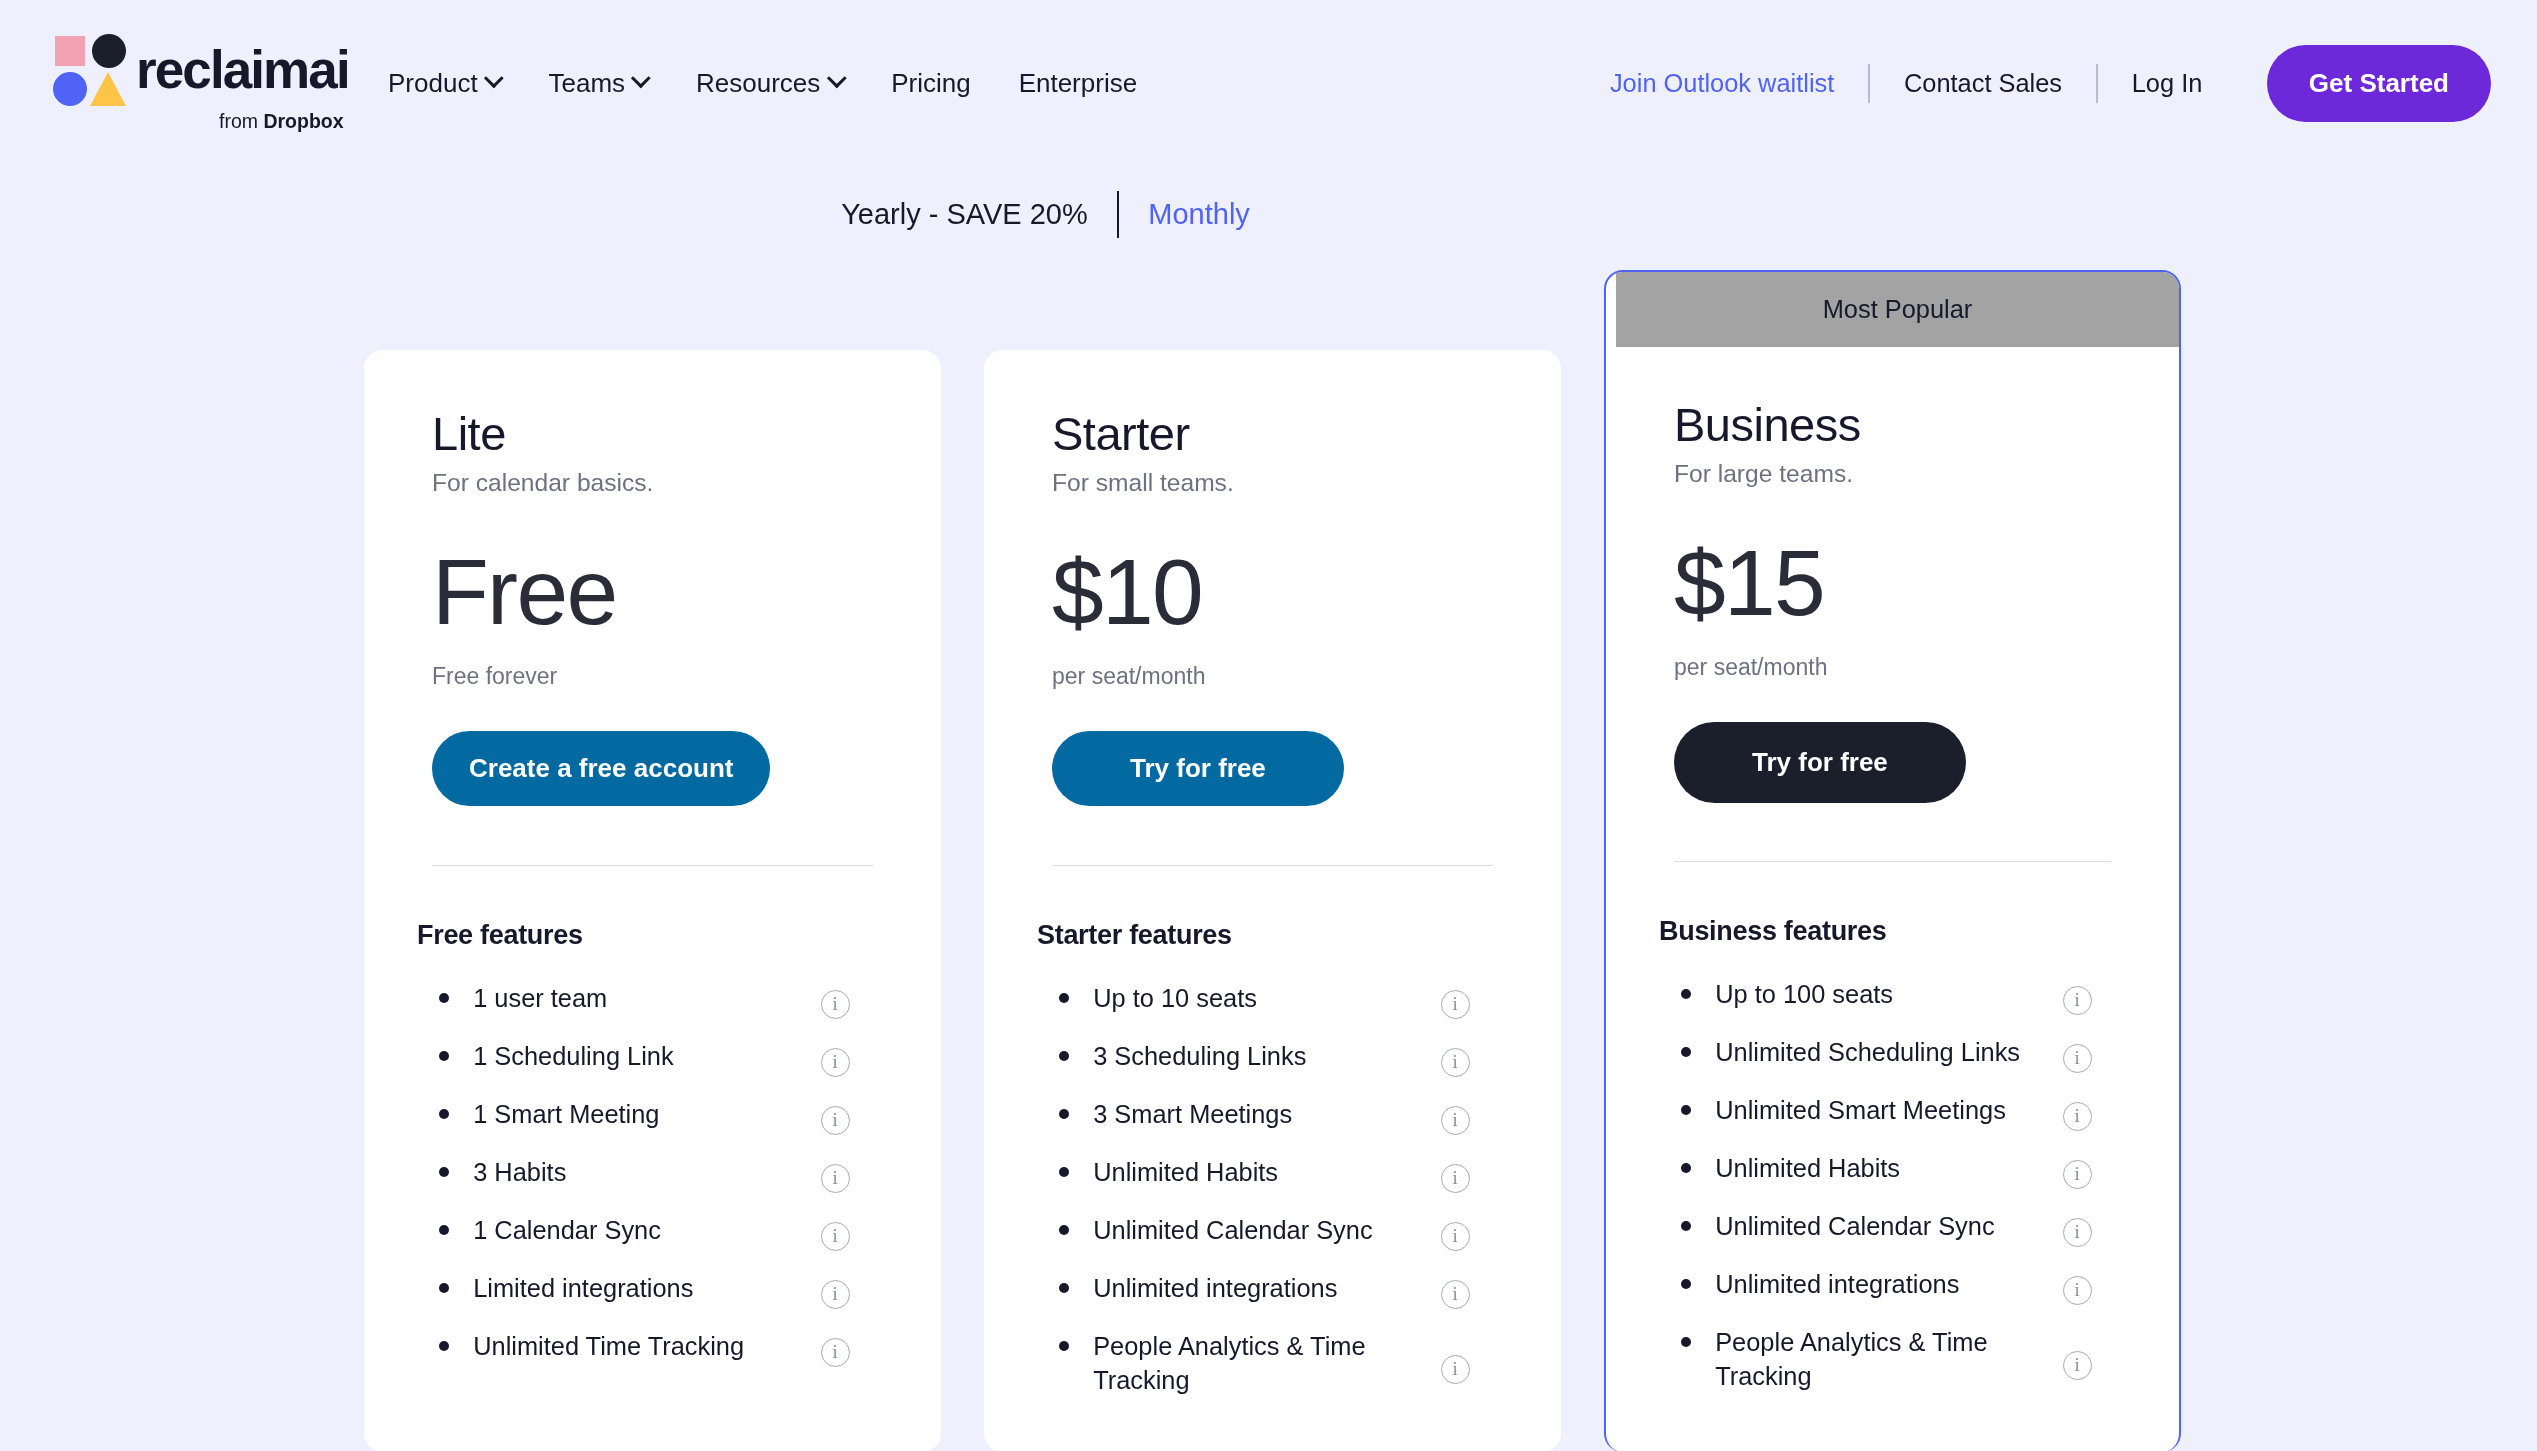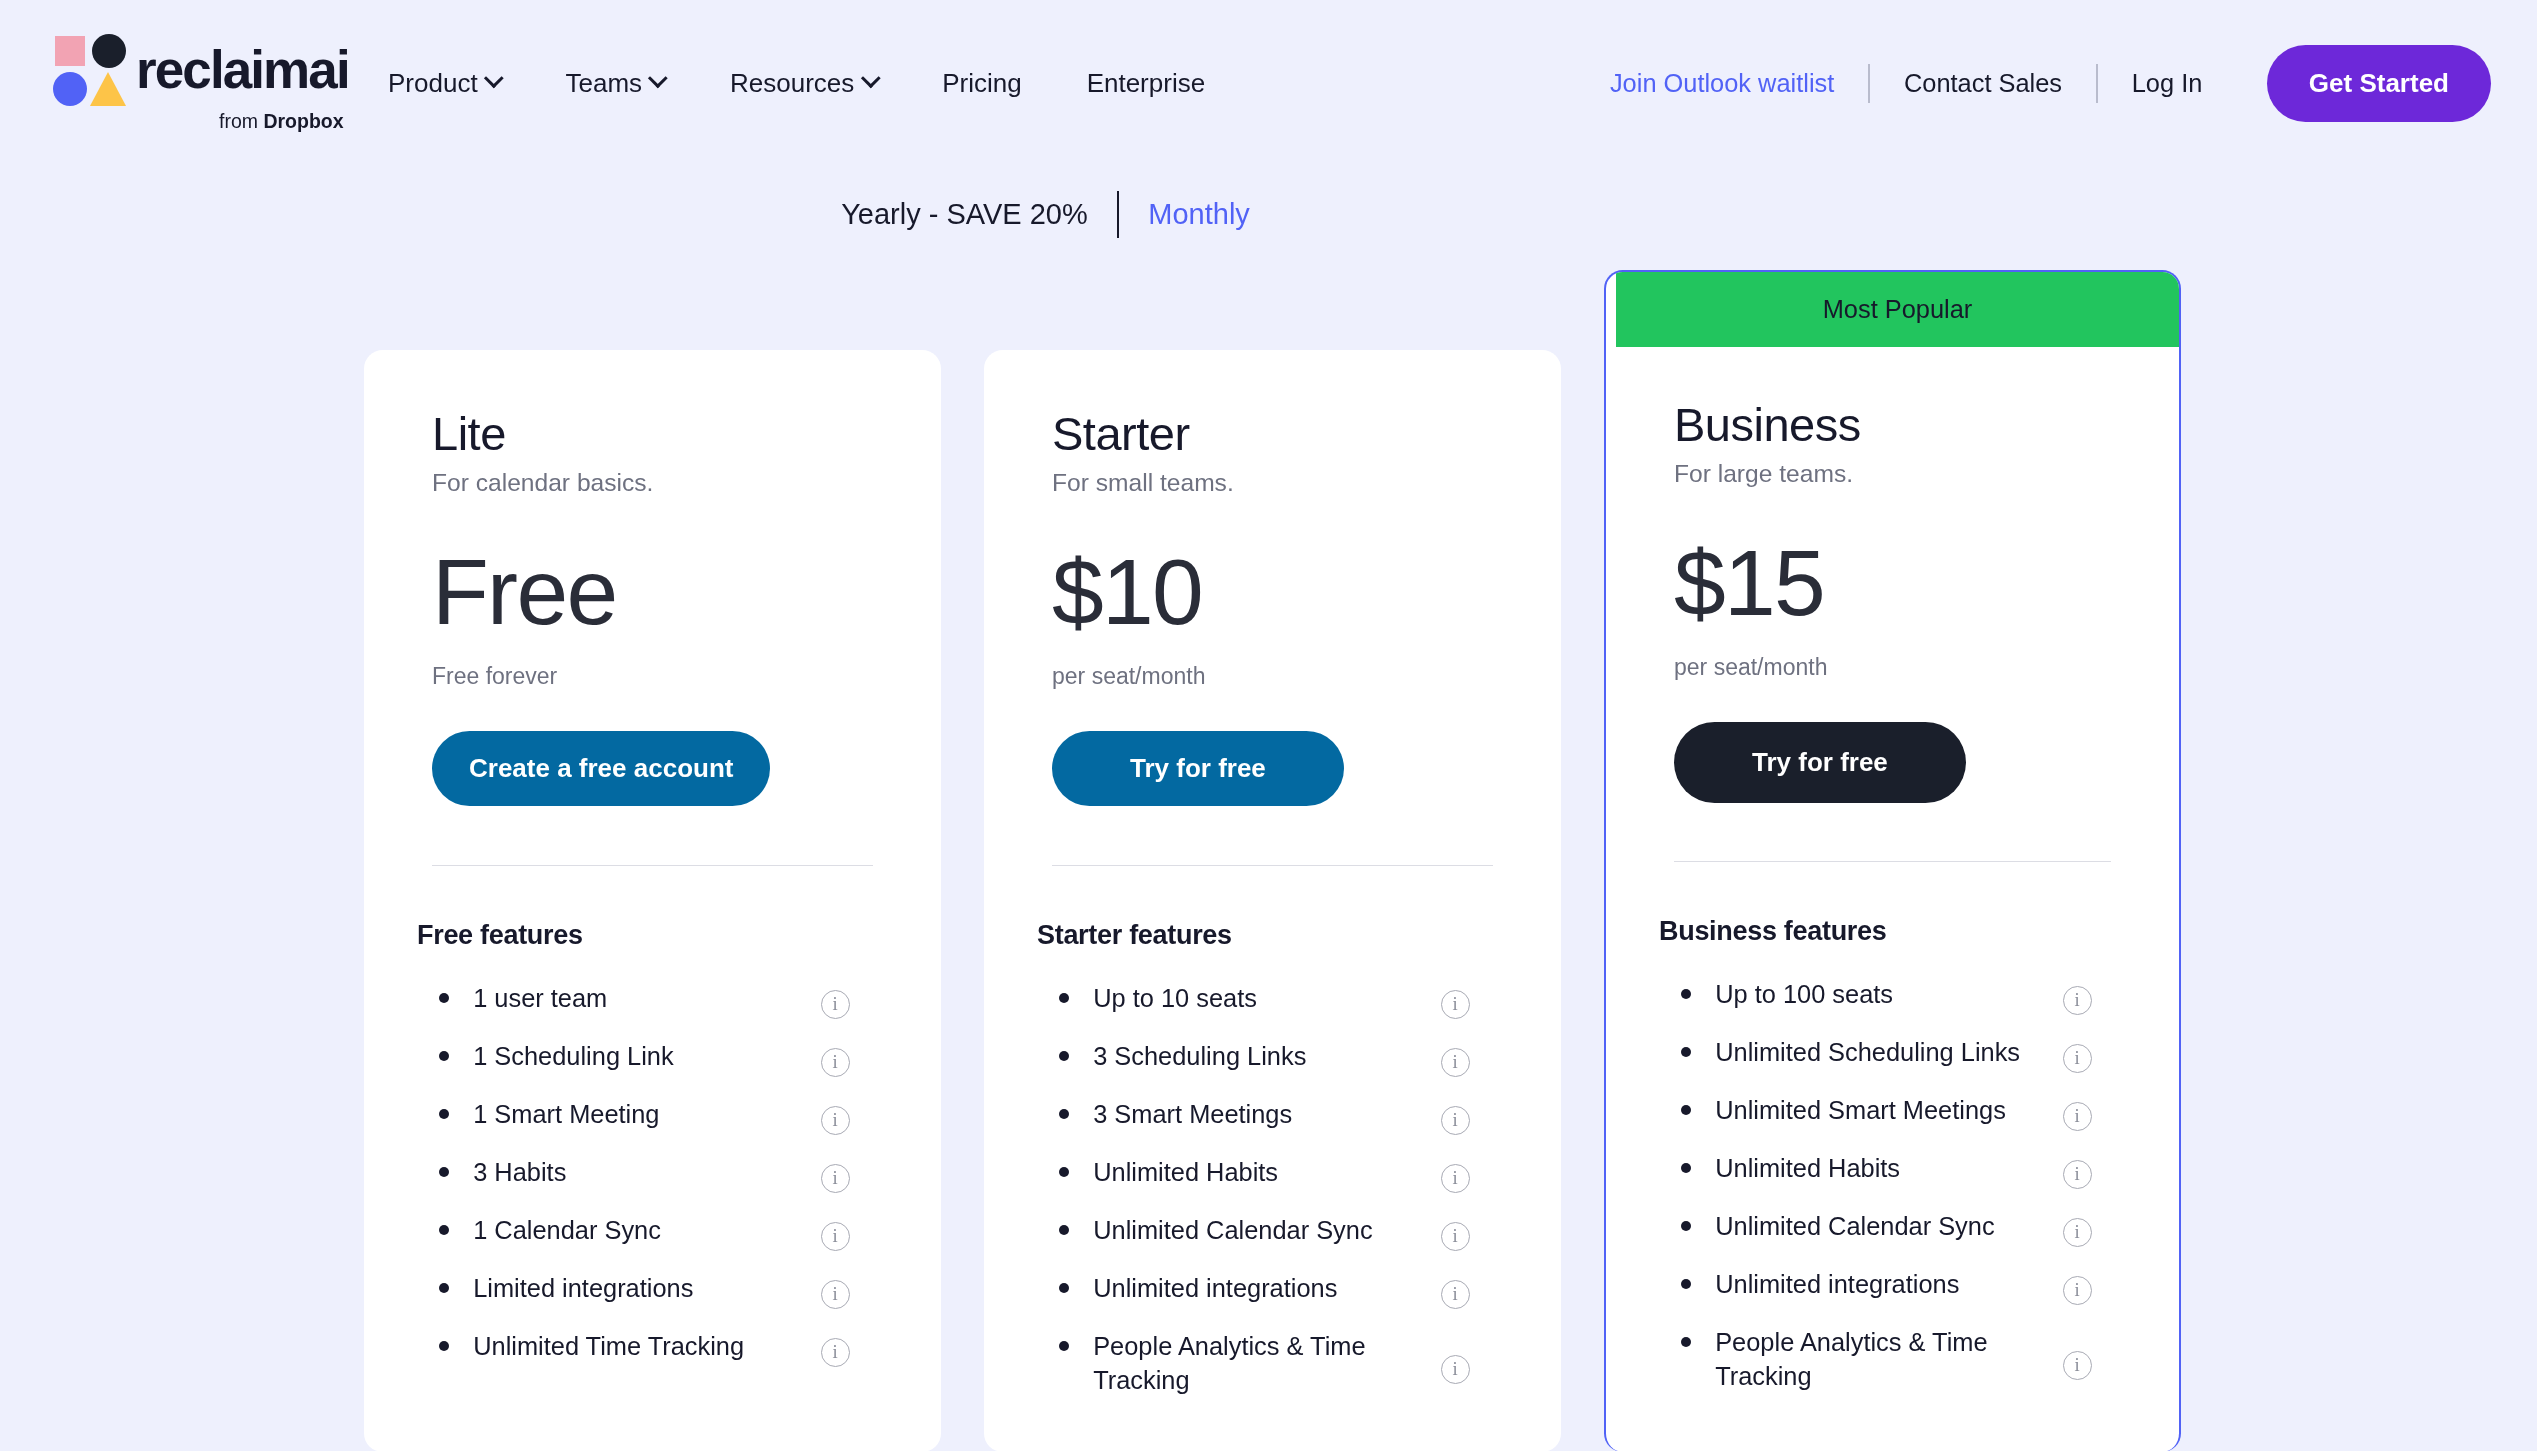--- a/index.html
+++ b/index.html
@@ -55,21 +55,21 @@
     color: #17192b;
     margin-left: 166px;
     margin-top: 6.8px;
     white-space: nowrap;
   }
   .brand-sub b { font-weight: 700; }
 
   .nav-main {
     display: flex;
     align-items: center;
-    gap: 17px;
+    gap: 0px;
     margin-left: 12px;
   }
   .nav-item {
     display: flex;
     align-items: center;
     gap: 9.3px;
     font-size: 26px;
     color: #17192b;
     padding: 8.5px 24px;
     cursor: pointer;
@@ -157,21 +157,21 @@
   .card-lite    { left: 364px;  top: 350px; width: 577px; height: 1102px; }
   .card-starter { left: 984px; top: 350px; width: 577px; height: 1102px; }
   .card-biz {
     left: 1604px; top: 270px; width: 577px; height: 1182px;
     border: 2.5px solid #5162f6;
     border-bottom: none;
   }
 
   .popular-banner {
     height: 75px;
-    background: #22c55e;
+    background: #a3a3a3;
     display: flex;
     align-items: center;
     justify-content: center;
     font-size: 25.4px;
     color: #17192b;
     margin-left: 10px;
   }
 
   .card-head {
     padding: 59px 68px 0 68px;

